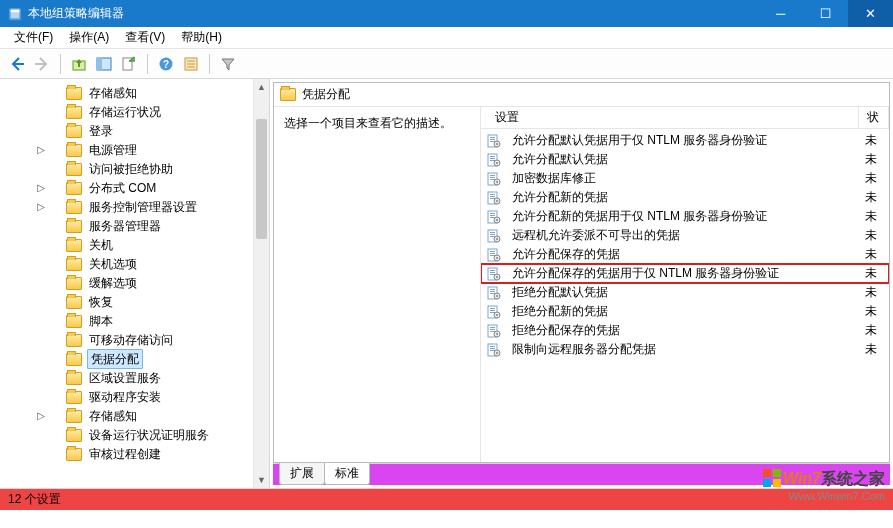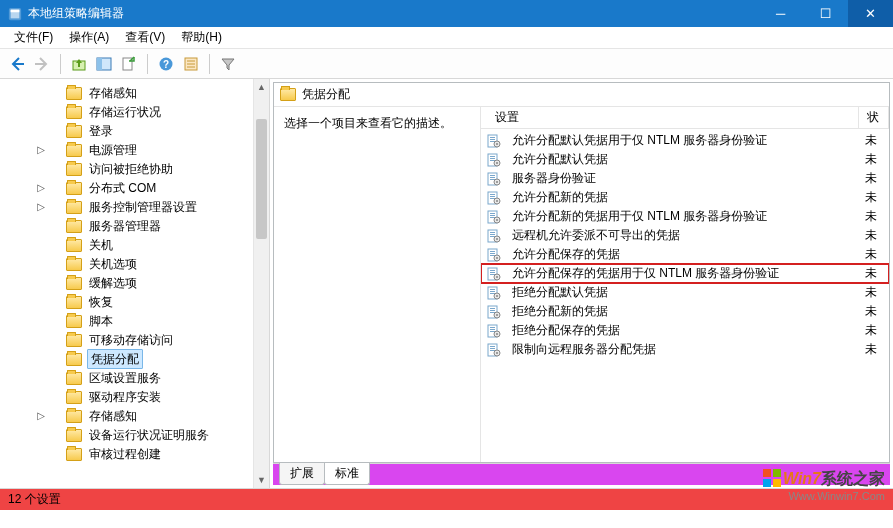--- a/index.html
+++ b/index.html
@@ -291,21 +291,21 @@
                 <span class="picon">
                   <svg width="14" height="14" viewBox="0 0 14 14">
                     <rect x="1" y="1" width="9" height="12" fill="#fff" stroke="#7aa7cc"></rect>
                     <rect x="3" y="3" width="5" height="1" fill="#7aa7cc"></rect>
                     <rect x="3" y="5" width="5" height="1" fill="#7aa7cc"></rect>
                     <rect x="3" y="7" width="5" height="1" fill="#7aa7cc"></rect>
                     <circle cx="10" cy="10" r="3" fill="#e9e9e9" stroke="#888"></circle>
                     <rect x="9.5" y="9" width="1" height="2" fill="#555"></rect>
                   </svg>
                 </span>
-                <span class="ptxt">服务器身份验证</span>
+                <span class="ptxt">加密数据库修正</span>
                 <span class="pstat">未</span>
               </div>
               <div class="row">
                 <span class="picon">
                   <svg width="14" height="14" viewBox="0 0 14 14">
                     <rect x="1" y="1" width="9" height="12" fill="#fff" stroke="#7aa7cc"></rect>
                     <rect x="3" y="3" width="5" height="1" fill="#7aa7cc"></rect>
                     <rect x="3" y="5" width="5" height="1" fill="#7aa7cc"></rect>
                     <rect x="3" y="7" width="5" height="1" fill="#7aa7cc"></rect>
                     <circle cx="10" cy="10" r="3" fill="#e9e9e9" stroke="#888"></circle>

